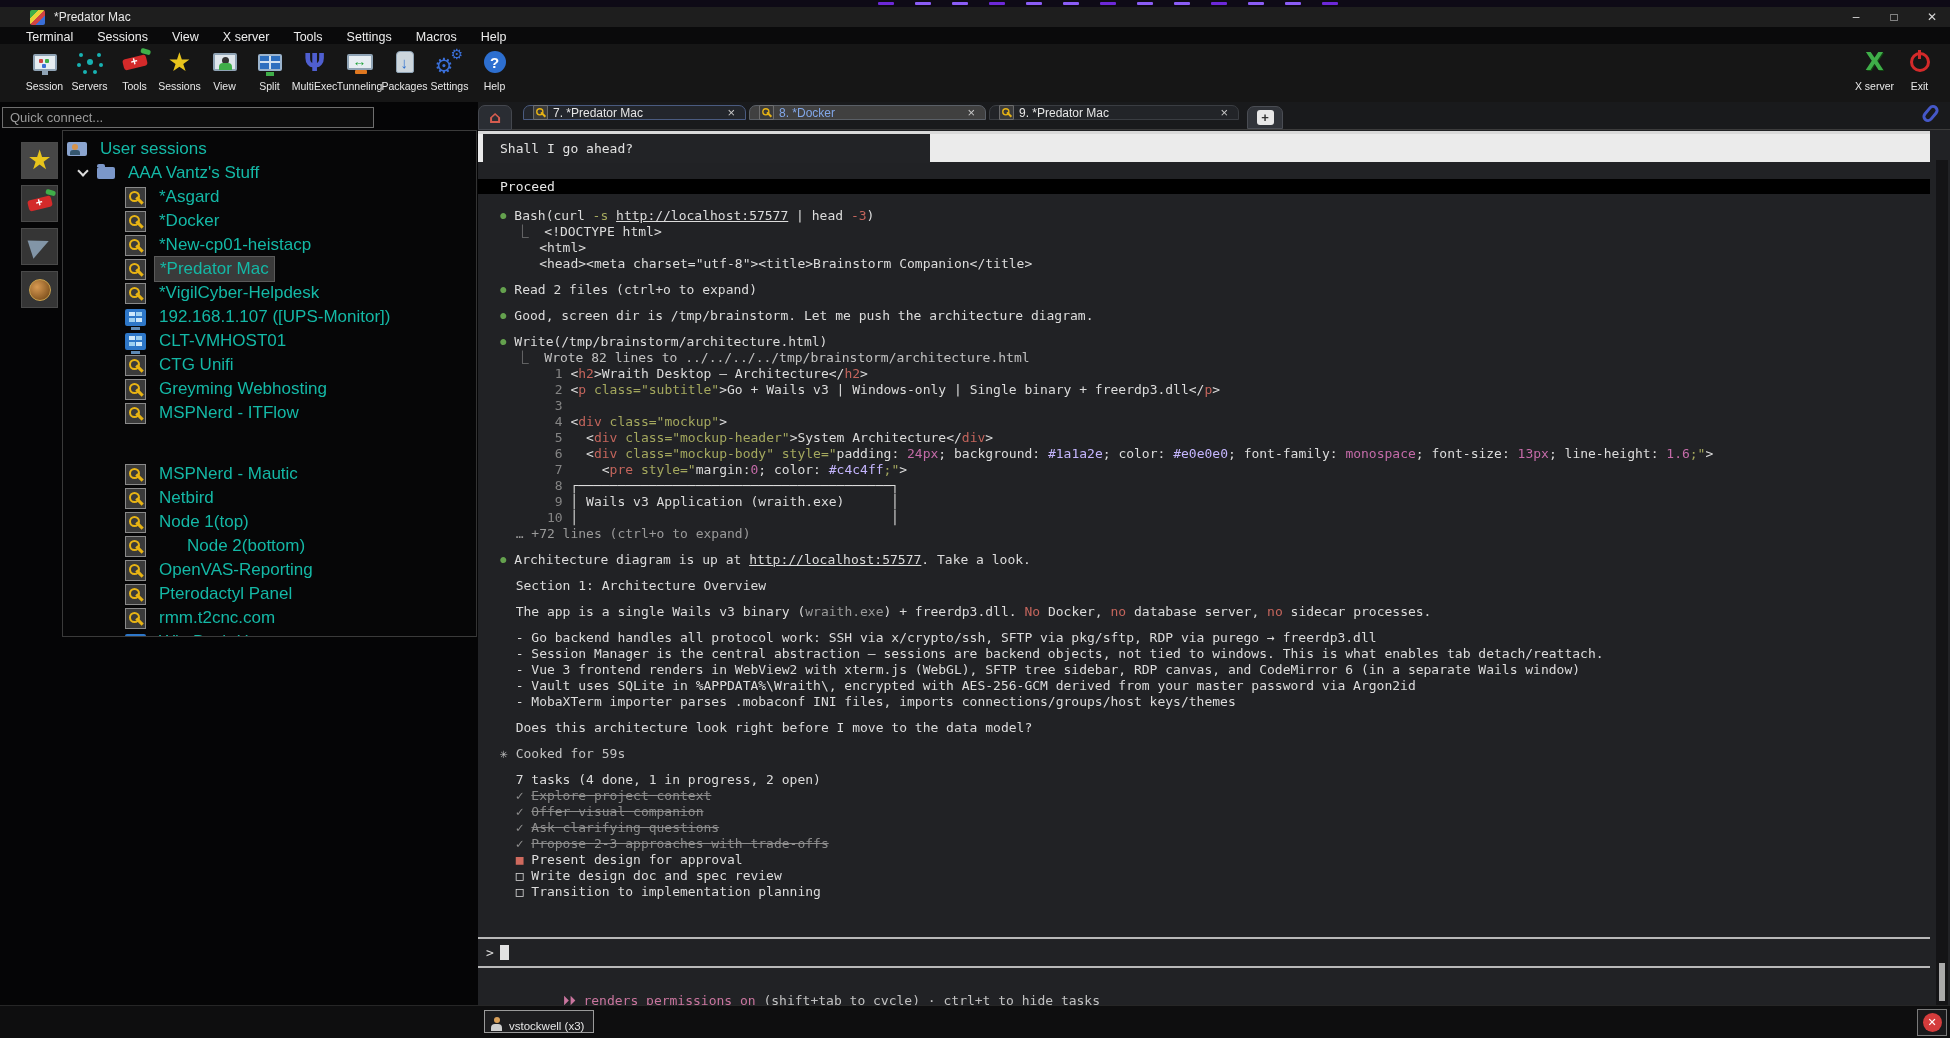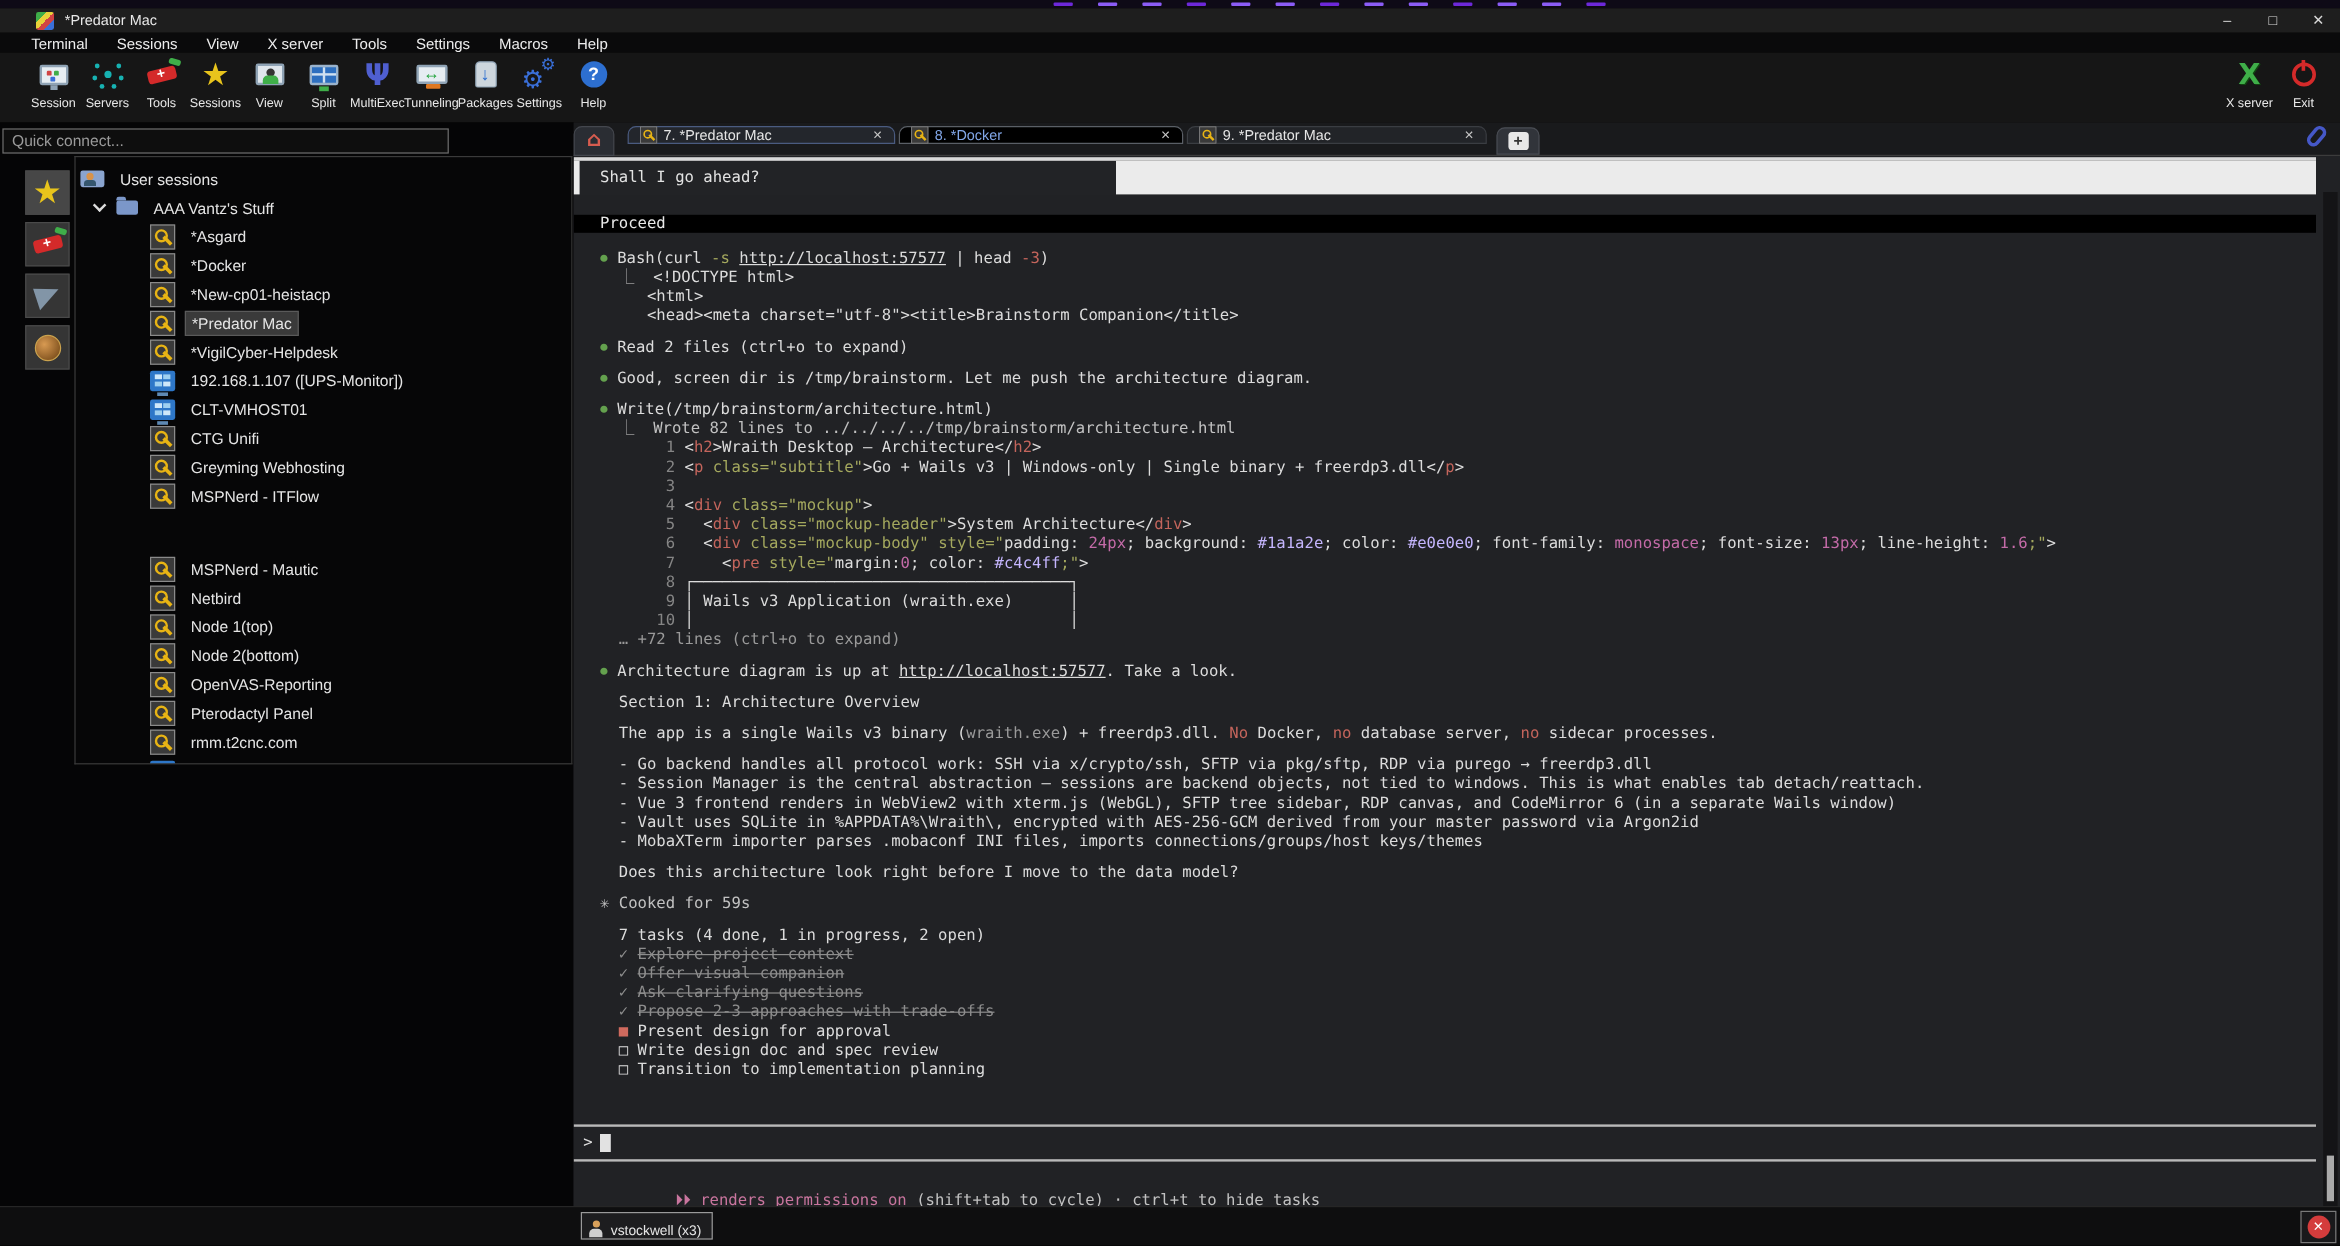--- a/index.html
+++ b/index.html
@@ -75,21 +75,21 @@
   .treepanel { position:absolute; left:62px; top:28px; width:415px; height:507px; border:1px solid #3a3a3a; border-right:1px solid #333; background:#060607; overflow:hidden; }
   .strip { position:absolute; left:21px; top:40px; width:38px; }
   .stripbtn { width:37px; height:37px; margin-bottom:6px; background:#353535; border:1px solid #4a4a4a;
               display:flex; align-items:center; justify-content:center; }
   .stripbtn.active { background:#474747; }
   .stripstar { color:#e8c41c; font-size:27px; line-height:27px; }
   .plane { width:0; height:0; border-left:20px solid #8fa6bb; border-top:7px solid transparent; border-bottom:12px solid transparent; transform:rotate(-18deg); opacity:.85; }
   .globe { width:22px; height:22px; border-radius:50%; background:radial-gradient(circle at 35% 35%, #d89a52, #8a5a24 70%, #5f3d16); border:1px solid #caa24e; }
 
   .tree { position:relative; padding-top:6px; }
-  .trow { height:24px; display:flex; align-items:center; color:#e5e5e5; font-size:13px; }
+  .trow { height:24px; display:flex; align-items:center; color:#14b8a6; font-size:17px; }
   .trow .lblwrap { margin-left:8px; padding:2px 5px; white-space:nowrap; }
   .trow.selected .lblwrap { background:#3a3a3a; border:1px solid #5a5a5a; }
   .chev { width:8px; height:8px; border-right:2px solid #dcdcdc; border-bottom:2px solid #dcdcdc; transform:rotate(45deg); margin-right:10px; margin-top:-4px; }
   .i-key { width:21px; height:21px; background:#3a3a3a; border:1px solid #8a8a8a; position:relative; flex:none; }
   .i-key::before { content:""; position:absolute; left:3px; top:3px; width:7px; height:7px; border:2.5px solid #e8b414; border-radius:50%; }
   .i-key::after { content:""; position:absolute; left:9px; top:11px; width:9px; height:3px; background:#e8b414; transform:rotate(45deg); }
   .i-rdp { width:21px; height:17px; background:#2e77c8; border-radius:2px; position:relative; flex:none; }
   .i-rdp::before { content:""; position:absolute; left:4px; top:3px; width:6px; height:4px; background:#cfe8fa;
                    box-shadow:7px 0 0 #9fd0f0, 0 6px 0 #9fd0f0, 7px 6px 0 #cfe8fa; }
   .i-rdp::after { content:""; position:absolute; left:6px; bottom:-4px; width:9px; height:3px; background:#5e89b4; }
@@ -356,21 +356,21 @@
             <span class="lblwrap">MSPNerd - Mautic</span>
           </div>
           <div class="trow" style="padding-left: 62px;">
             <span class="i-key"></span>
             <span class="lblwrap">Netbird</span>
           </div>
           <div class="trow" style="padding-left: 62px;">
             <span class="i-key"></span>
             <span class="lblwrap">Node 1(top)</span>
           </div>
-          <div class="trow" style="padding-left: 62px;">
+          <div class="trow" style="padding-left: 62px; gap: 28px;">
             <span class="i-key"></span>
             <span class="lblwrap">Node 2(bottom)</span>
           </div>
           <div class="trow" style="padding-left: 62px;">
             <span class="i-key"></span>
             <span class="lblwrap">OpenVAS-Reporting</span>
           </div>
           <div class="trow" style="padding-left: 62px;">
             <span class="i-key"></span>
             <span class="lblwrap">Pterodactyl Panel</span>
@@ -391,21 +391,21 @@
     <div class="tabbar" id="tabbar">
       <div class="hometab">
         <span class="homeico">⌂</span>
       </div>
       <div class="clip"></div>
     <div class="tab" style="left: 45px; width: 223px; background: rgb(35, 38, 44); border: 1px solid rgb(74, 91, 128); color: rgb(230, 230, 230);">
           <span class="i-key mk"></span>
           <span class="tlabel">7. *Predator Mac</span>
           <span class="x">×</span>
         </div>
-        <div class="tab" style="left: 271px; width: 237px; background: #000000; border: 1px solid rgb(90, 95, 102); color: rgb(130, 167, 232);">
+        <div class="tab" style="left: 271px; width: 237px; background: #404040; border: 1px solid rgb(90, 95, 102); color: rgb(130, 167, 232);">
           <span class="i-key mk"></span>
           <span class="tlabel">8. *Docker</span>
           <span class="x">×</span>
         </div>
         <div class="tab" style="left: 511px; width: 250px; background: rgb(34, 36, 40); border: 1px solid rgb(58, 61, 66); color: rgb(230, 230, 230);">
           <span class="i-key mk"></span>
           <span class="tlabel">9. *Predator Mac</span>
           <span class="x">×</span>
         </div>
         <div class="plustab" style="left: 769px;">

